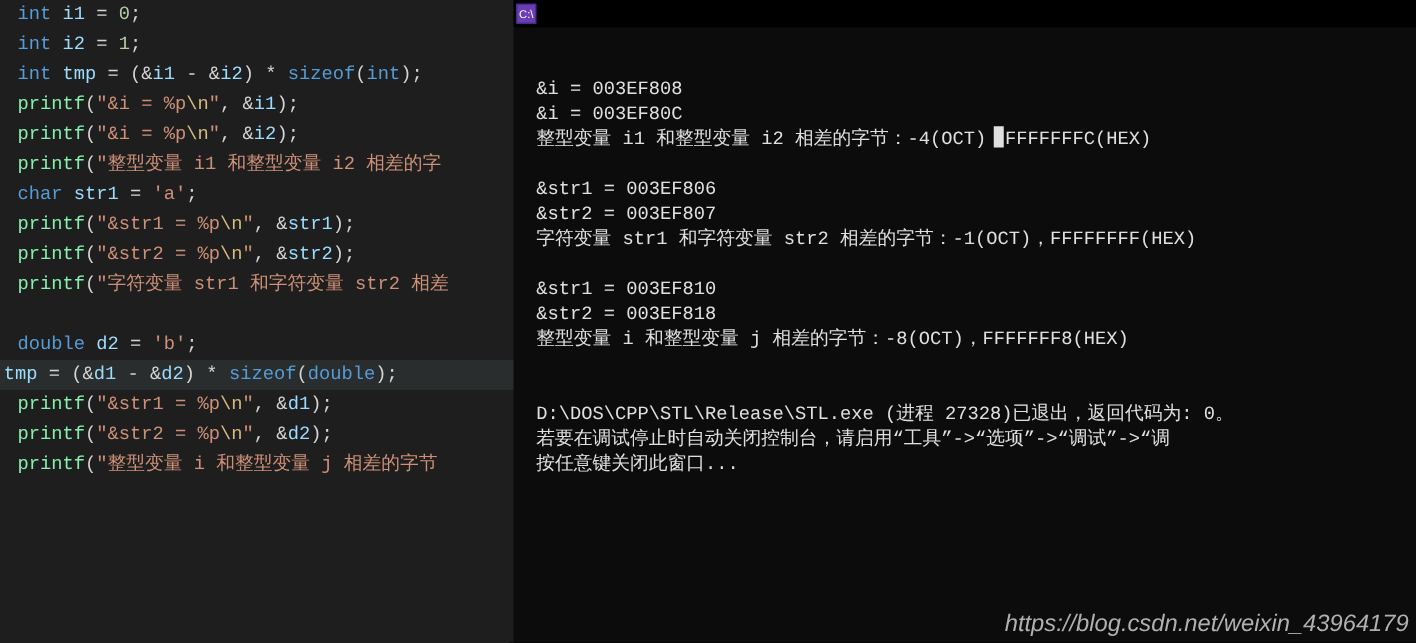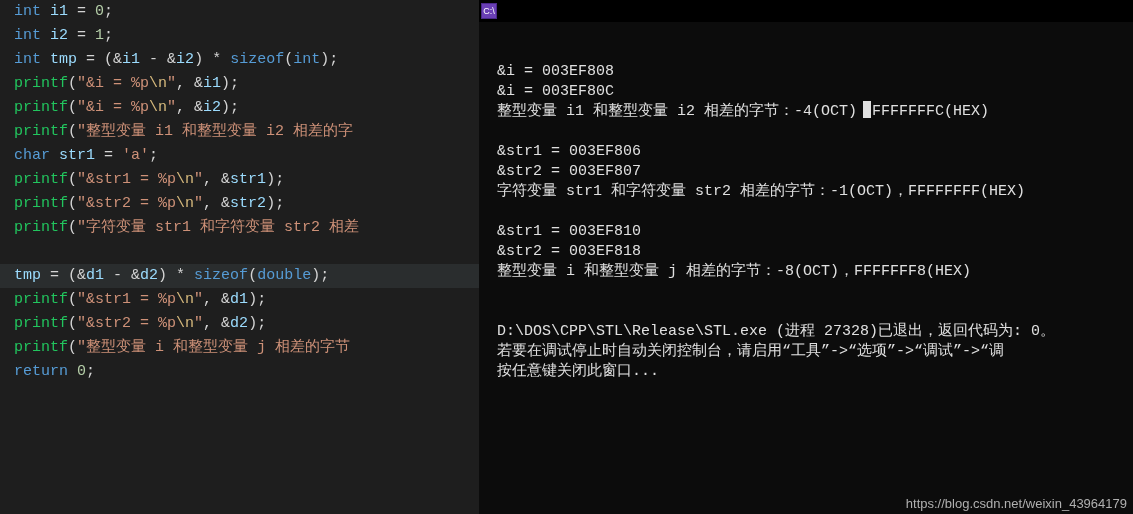--- a/index.html
+++ b/index.html
@@ -6,21 +6,21 @@
     body {
       width: 1133px;
       height: 514px;
       display: flex;
       font-family: Consolas, 'Courier New', monospace;
       font-size: 15px;
       overflow: hidden;
       background: #000;
     }
     .editor {
-      width: 479px;
+      width: 411px;
       background: #1e1e1e;
       color: #d4d4d4;
       padding: 0 14px;
       overflow: hidden;
       line-height: 24px;
     }
     .console {
       flex: 1;
       background: #0c0c0c;
       color: #e0e0e0;
@@ -64,56 +64,57 @@
       width: 8px;
       height: 17px;
       background: #e0e0e0;
       top: 79px;
       left: 384px;
     }
     .watermark {
       position: absolute;
       bottom: 3px;
       right: 6px;
-      font-size: 13px;
+      font-size: 19px;
       color: #b0b0b0;
       font-family: Arial, sans-serif;
+      font-style: italic;
     }
     
     .kw { color: #569cd6; }
     .id { color: #9cdcfe; }
     .nm { color: #b5cea8; }
     .op { color: #d4d4d4; }
-    .fn { color: #22c55e; }
+    .fn { color: #86efac; }
     .st { color: #ce9178; }
     .es { color: #d7ba7d; }
     .pn { color: #d4d4d4; }
     .line { white-space: pre; }
-    .hl { background: #2a2d2e; display: block; margin: 0 -14px; padding: 0 14px; }
+    .hl { background: #2a2d2e; display: block; margin: 0 -14px; padding: 0 3px; }
   </style>
 </head>
 <body>
 
 <div class="editor" id="editor">
     <div class="line"><span class="kw">int</span><span class="op"> </span><span class="id">i1</span><span class="op"> = </span><span class="nm">0</span><span class="pn">;</span></div>
     <div class="line"><span class="kw">int</span><span class="op"> </span><span class="id">i2</span><span class="op"> = </span><span class="nm">1</span><span class="pn">;</span></div>
     <div class="line"><span class="kw">int</span><span class="op"> </span><span class="id">tmp</span><span class="op"> = (</span><span class="op">&amp;</span><span class="id">i1</span><span class="op"> - &amp;</span><span class="id">i2</span><span class="op">) * </span><span class="kw">sizeof</span><span class="pn">(</span><span class="kw">int</span><span class="pn">);</span></div>
     <div class="line"><span class="fn">printf</span><span class="pn">(</span><span class="st">"&amp;i = %p</span><span class="es">\n</span><span class="st">"</span><span class="pn">, &amp;</span><span class="id">i1</span><span class="pn">);</span></div>
     <div class="line"><span class="fn">printf</span><span class="pn">(</span><span class="st">"&amp;i = %p</span><span class="es">\n</span><span class="st">"</span><span class="pn">, &amp;</span><span class="id">i2</span><span class="pn">);</span></div>
     <div class="line"><span class="fn">printf</span><span class="pn">(</span><span class="st">"整型变量 i1 和整型变量 i2 相差的字</span></div>
     <div class="line"><span class="kw">char</span><span class="op"> </span><span class="id">str1</span><span class="op"> = </span><span class="st">'a'</span><span class="pn">;</span></div>
     <div class="line"><span class="fn">printf</span><span class="pn">(</span><span class="st">"&amp;str1 = %p</span><span class="es">\n</span><span class="st">"</span><span class="pn">, &amp;</span><span class="id">str1</span><span class="pn">);</span></div>
     <div class="line"><span class="fn">printf</span><span class="pn">(</span><span class="st">"&amp;str2 = %p</span><span class="es">\n</span><span class="st">"</span><span class="pn">, &amp;</span><span class="id">str2</span><span class="pn">);</span></div>
     <div class="line"><span class="fn">printf</span><span class="pn">(</span><span class="st">"字符变量 str1 和字符变量 str2 相差</span></div>
     <div class="line">&nbsp;</div>
+    <div class="line"><span class="kw">double</span><span class="op"> </span><span class="id">d2</span><span class="op"> = </span><span class="st">'b'</span><span class="pn">;</span></div>
     <div class="line hl"><span class="id">tmp</span><span class="op"> = (</span><span class="op">&amp;</span><span class="id">d1</span><span class="op"> - &amp;</span><span class="id">d2</span><span class="op">) * </span><span class="kw">sizeof</span><span class="pn">(</span><span class="kw">double</span><span class="pn">);</span></div>
     <div class="line"><span class="fn">printf</span><span class="pn">(</span><span class="st">"&amp;str1 = %p</span><span class="es">\n</span><span class="st">"</span><span class="pn">, &amp;</span><span class="id">d1</span><span class="pn">);</span></div>
     <div class="line"><span class="fn">printf</span><span class="pn">(</span><span class="st">"&amp;str2 = %p</span><span class="es">\n</span><span class="st">"</span><span class="pn">, &amp;</span><span class="id">d2</span><span class="pn">);</span></div>
     <div class="line"><span class="fn">printf</span><span class="pn">(</span><span class="st">"整型变量 i 和整型变量 j 相差的字节</span></div>
-    <div class="line"><span class="kw">return</span><span class="op"> </span><span class="nm">0</span><span class="pn">;</span></div>
   </div>
 
 <div class="console">
   <div class="titlebar">
     <span class="titlebar-icon">C:\</span>
   </div>
   <div class="console-body" id="consoleBody">
     <div>&amp;i = 003EF808</div><div>&amp;i = 003EF80C</div><div>整型变量 i1 和整型变量 i2 相差的字节：-4(OCT)，FFFFFFFC(HEX)</div><div> </div><div>&amp;str1 = 003EF806</div><div>&amp;str2 = 003EF807</div><div>字符变量 str1 和字符变量 str2 相差的字节：-1(OCT)，FFFFFFFF(HEX)</div><div> </div><div>&amp;str1 = 003EF810</div><div>&amp;str2 = 003EF818</div><div>整型变量 i 和整型变量 j 相差的字节：-8(OCT)，FFFFFFF8(HEX)</div><div> </div><div> </div><div>D:\DOS\CPP\STL\Release\STL.exe (进程 27328)已退出，返回代码为: 0。</div><div>若要在调试停止时自动关闭控制台，请启用“工具”-&gt;“选项”-&gt;“调试”-&gt;“调</div><div>按任意键关闭此窗口...</div><div class="cursor"></div>
   </div>
   <div class="watermark">https://blog.csdn.net/weixin_43964179</div>

